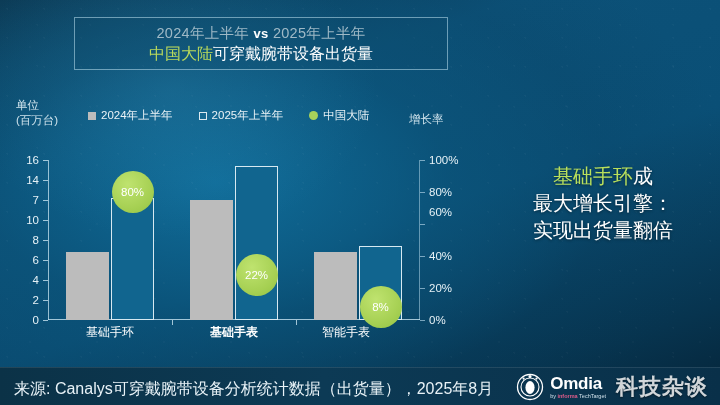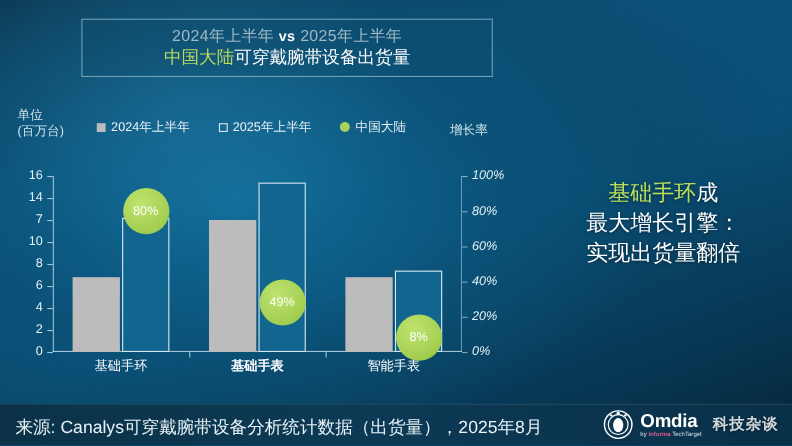--- a/index.html
+++ b/index.html
@@ -66,21 +66,21 @@
   .plot{
     position:absolute; left:48px; top:160px; width:372px; height:160px; z-index:2;
   }
   .axis-y-left{ position:absolute; left:0; top:0; width:1px; height:160px; background:rgba(200,228,240,0.75); }
   .axis-y-right{ position:absolute; right:0; top:0; width:1px; height:160px; background:rgba(160,200,220,0.6); }
   .axis-x{ position:absolute; left:0; bottom:0; width:372px; height:1px; background:rgba(200,228,240,0.8); }
   .tickL{ position:absolute; left:-5px; width:5px; height:1px; background:rgba(200,228,240,0.8); }
   .tickR{ position:absolute; right:-5px; width:5px; height:1px; background:rgba(170,205,225,0.7); }
   .tickX{ position:absolute; bottom:-5px; width:1px; height:5px; background:rgba(200,228,240,0.8); }
   .ylab{ position:absolute; right:calc(100% + 9px); transform:translateY(-50%); color:#e6f1f6; font-size:11.5px; white-space:nowrap; }
-  .yrlab{ position:absolute; left:calc(100% + 9px); transform:translateY(-50%); color:#e6f1f6; font-size:11.5px; white-space:nowrap;font-style:italic; }
+  .yrlab{ position:absolute; left:calc(100% + 9px); transform:translateY(-50%); color:#e6f1f6; font-size:11.5px; white-space:nowrap; }
 
   .bar{ position:absolute; bottom:0; }
   .bar-a{ background:#bcbcbc; }
   .bar-b{ background:#11658f; border:1px solid #d7e9f1; }
 
   .bubble{
     position:absolute; border-radius:50%;
     background:radial-gradient(circle at 38% 32%, #bfe36f 0%, #a6d053 62%, #93c343 100%);
     display:flex; align-items:center; justify-content:center;
     color:#ffffff; font-size:11.5px; z-index:6;
@@ -112,21 +112,21 @@
   }
   .brand{
     position:absolute; right:12px; top:4px; display:flex; align-items:center; gap:6px;
   }
   .omdia-mark{ width:28px; height:28px; position:relative; }
   .omdia-text{ display:flex; flex-direction:column; line-height:1; }
   .omdia-name{ color:#ffffff; font-size:17px; font-weight:bold; letter-spacing:-.2px; }
   .omdia-sub{ color:#cfe0ea; font-size:5.5px; margin-top:2px; white-space:nowrap; }
   .omdia-sub b{ color:#e05c8a; }
   .watermark{
-    color:rgba(255,255,255,0.82); font-size:14px; font-weight:bold; letter-spacing:1px;
+    color:rgba(255,255,255,0.82); font-size:22px; font-weight:bold; letter-spacing:1px;
     margin-left:4px; text-shadow:0 1px 2px rgba(0,0,0,.5);
   }
 </style>
 </head>
 <body>
 
 <div id="slide">
 
   <div class="title-box">
     <div class="title-l1">
@@ -182,39 +182,39 @@
       <div class="ylab" style="top: 20px;">14</div>
       <div class="tickL" style="top: 0px;"></div>
       <div class="ylab" style="top: 0px;">16</div>
       <div class="tickR" style="top: 160px;"></div>
       <div class="yrlab" style="top: 160px;">0%</div>
       <div class="tickR" style="top: 128px;"></div>
       <div class="yrlab" style="top: 128px;">20%</div>
       <div class="tickR" style="top: 96px;"></div>
       <div class="yrlab" style="top: 96px;">40%</div>
       <div class="tickR" style="top: 64px;"></div>
-      <div class="yrlab" style="top: 64px;">60%</div>
+      <div class="yrlab" style="top: 52px;">60%</div>
       <div class="tickR" style="top: 32px;"></div>
       <div class="yrlab" style="top: 32px;">80%</div>
       <div class="tickR" style="top: 0px;"></div>
       <div class="yrlab" style="top: 0px;">100%</div>
       <div class="bar bar-a" style="left: 18px; width: 43px; height: 68px;"></div>
       <div class="bar bar-b" style="left: 63px; width: 43px; height: 122px;"></div>
       <div class="bubble" style="width: 42px; height: 42px; left: 63.5px; top: 11px;">80%</div>
       <div class="xcat" style="left: 62px;">基础手环</div>
       <div class="bar bar-a" style="left: 142px; width: 43px; height: 120px;"></div>
       <div class="bar bar-b" style="left: 187px; width: 43px; height: 154px;"></div>
-      <div class="bubble" style="width: 42px; height: 42px; left: 187.5px; top: 94.2px;">49%</div>
+      <div class="bubble" style="width: 42px; height: 42px; left: 187.5px; top: 94.2px;">22%</div>
       <div class="tickX" style="left: 124px;"></div>
       <div class="xcat" style="left: 186px; font-weight: bold;">基础手表</div>
       <div class="bar bar-a" style="left: 266px; width: 43px; height: 68px;"></div>
       <div class="bar bar-b" style="left: 311px; width: 43px; height: 74px;"></div>
       <div class="bubble" style="width: 42px; height: 42px; left: 311.5px; top: 126.2px;">8%</div>
       <div class="tickX" style="left: 248px;"></div>
-      <div class="xcat" style="left: 310px;">智能手表</div>
+      <div class="xcat" style="left: 298px;">智能手表</div>
     </div>
 
   <div class="callout">
     <div>
       <span class="hl">基础手环</span><span>成</span>
     </div>
     <div>最大增长引擎：</div>
     <div>实现出货量翻倍</div>
   </div>
 

